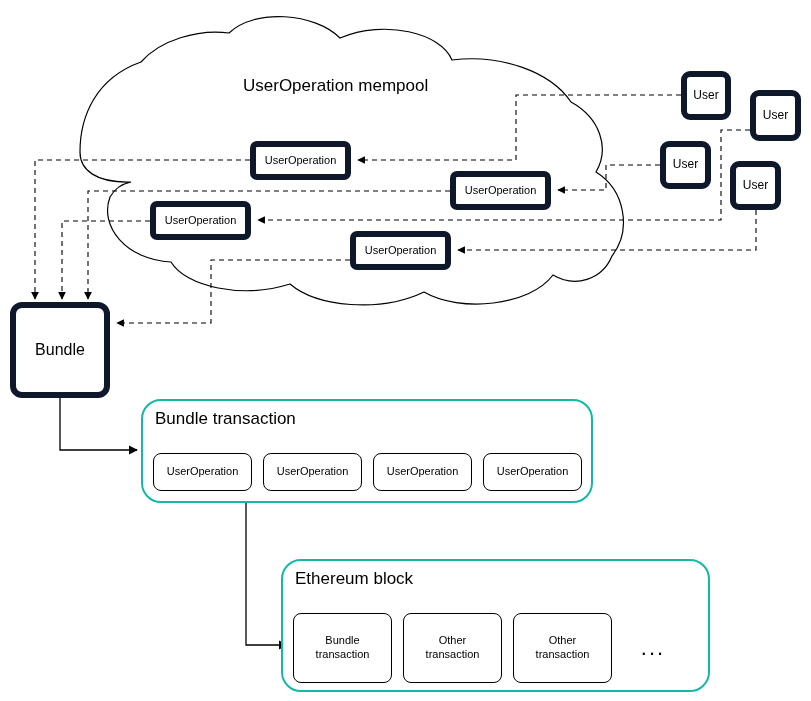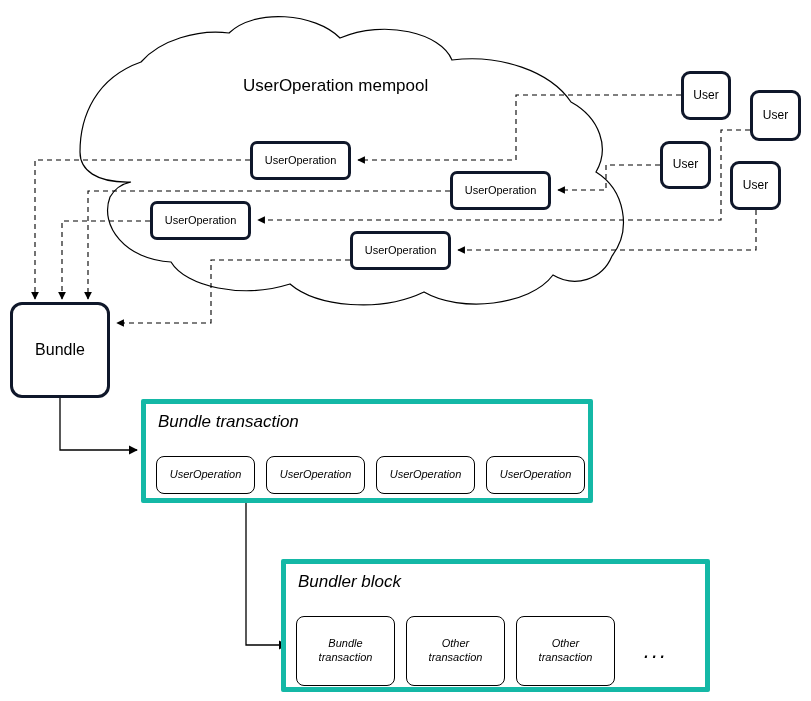--- a/index.html
+++ b/index.html
@@ -2,34 +2,34 @@
 <html><head>
 <meta charset="utf-8">
 <style>
   html,body{margin:0;padding:0;background:#ffffff;}
   body{
     width:811px;height:701px;position:relative;overflow:hidden;
     font-family:"Liberation Sans", sans-serif;color:#000000;
   }
   #canvas{position:absolute;left:0;top:0;width:811px;height:701px;}
   .node{
-    position:absolute;background:#ffffff;border:3px solid #0f172a;
+    position:absolute;background:#ffffff;border:6px solid #0f172a;
     border-radius:8px;box-sizing:border-box;
     display:flex;align-items:center;justify-content:center;
     text-align:center;line-height:1.15;
   }
   .uop{font-size:11px;border-radius:7px;}
   .user{font-size:12px;border-radius:9px;}
   .cloudtitle{
     position:absolute;font-size:17px;white-space:nowrap;
   }
   .bundler-label{font-size:16px;}
   .container{
-    position:absolute;background:#ffffff;border:5px solid #14b8a6;
-    border-radius:2px;box-sizing:border-box;font-style:italic;
+    position:absolute;background:#ffffff;border:2px solid #14b8a6;
+    border-radius:20px;box-sizing:border-box;
   }
   .container > .ctitle{
     position:absolute;left:12px;top:8px;font-size:17px;white-space:nowrap;
   }
   .slot{
     position:absolute;background:#ffffff;border:1px solid #000000;
     border-radius:8px;box-sizing:border-box;
     display:flex;align-items:center;justify-content:center;
     text-align:center;font-size:11px;line-height:1.25;
   }
@@ -157,21 +157,21 @@
   </div>
   <div class="slot" style="left:230px;top:52px;width:99px;height:38px;">
     <span>UserOperation</span>
   </div>
   <div class="slot" style="left:340px;top:52px;width:99px;height:38px;">
     <span>UserOperation</span>
   </div>
 </div>
 
 <div class="container" style="left:281px;top:559px;width:429px;height:133px;">
-  <div class="ctitle">Bundler block</div>
+  <div class="ctitle">Ethereum block</div>
 
   <div class="slot" style="left:10px;top:52px;width:99px;height:70px;flex-direction:column;text-align:right;">
     <span>Bundle</span>
     <span>transaction</span>
   </div>
 
   <div class="slot" style="left:120px;top:52px;width:99px;height:70px;flex-direction:column;">
     <span>Other</span>
     <span>transaction</span>
   </div>

